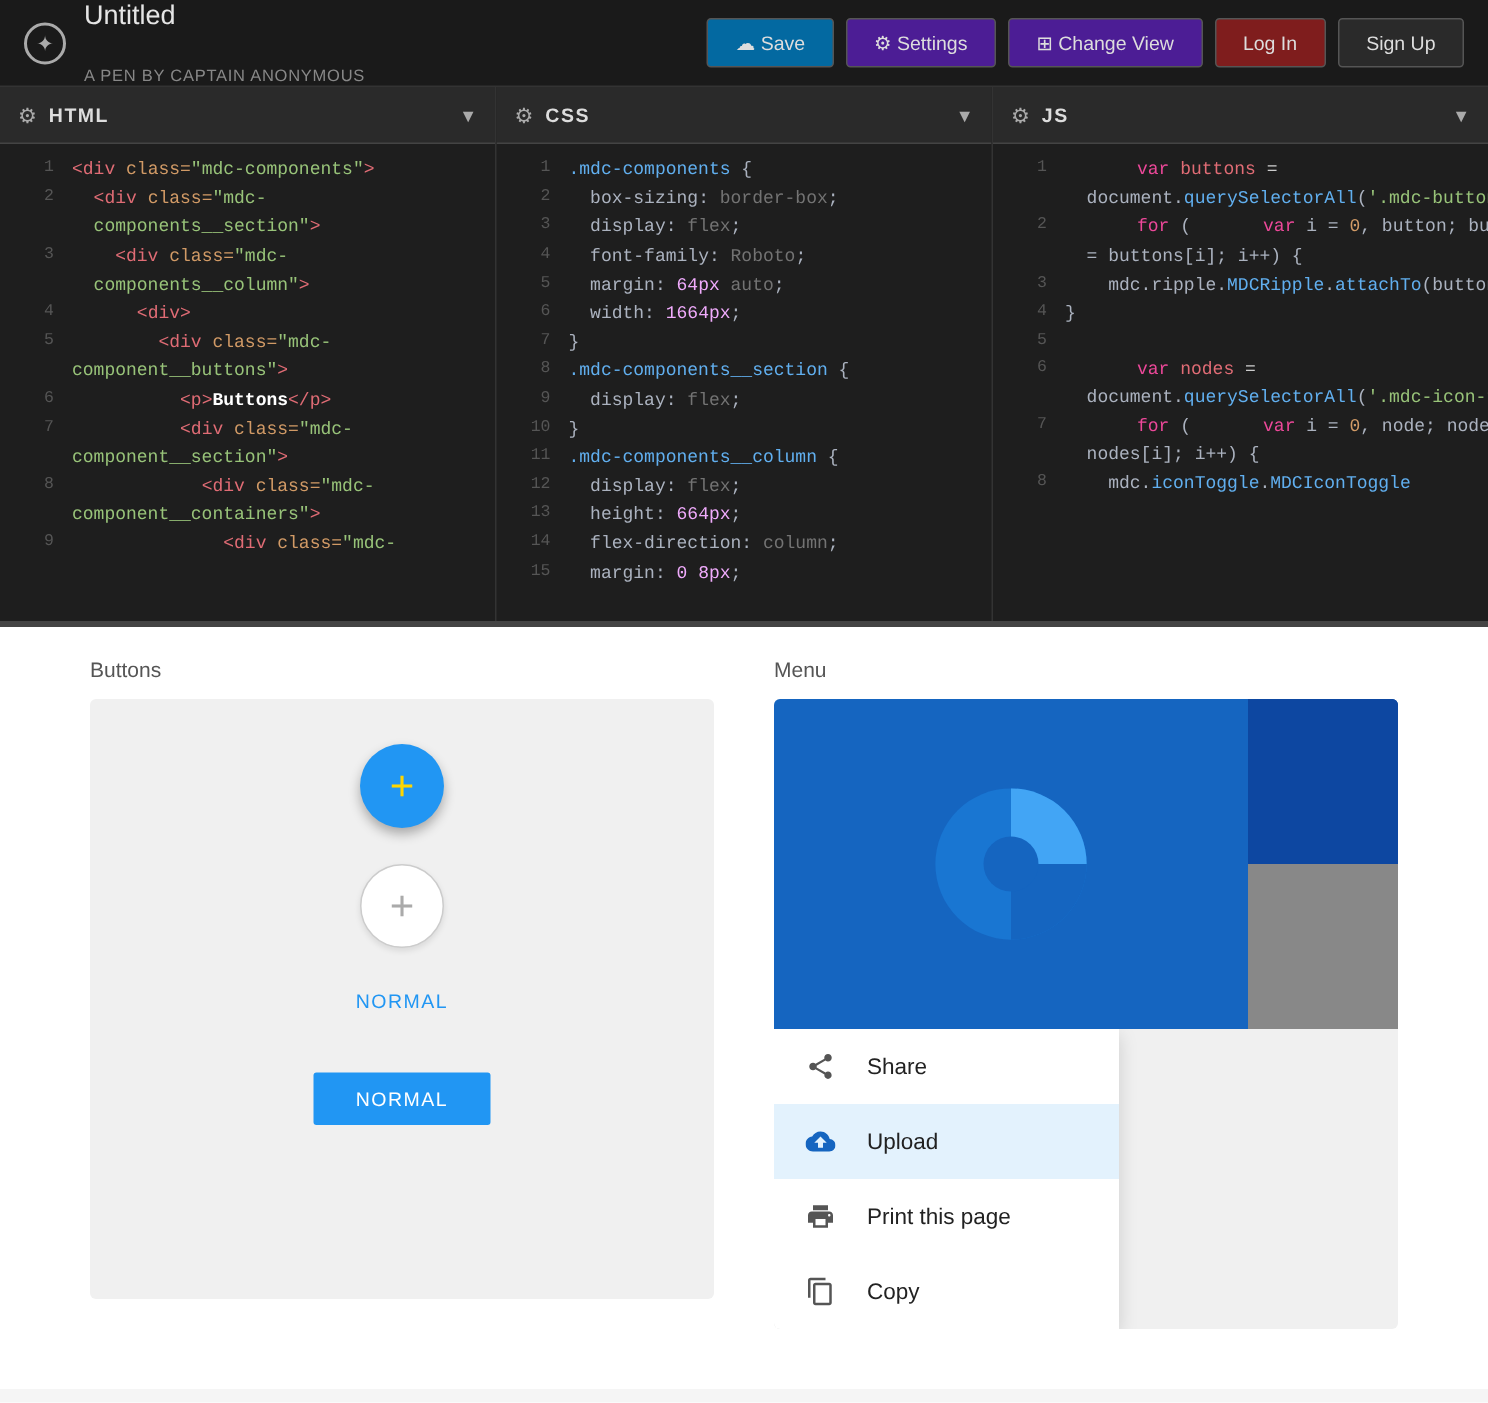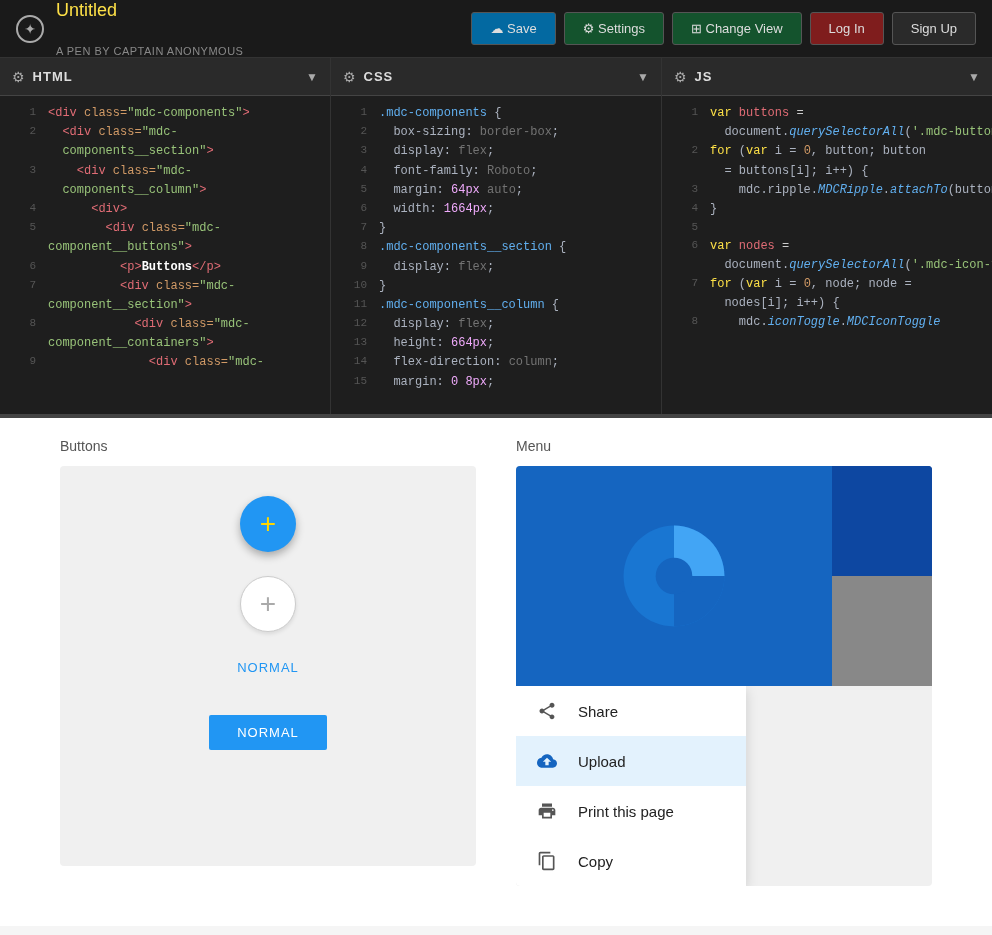--- a/index.html
+++ b/index.html
@@ -26,38 +26,38 @@
       border: 2px solid #aaa;
       border-radius: 50%;
       display: flex;
       align-items: center;
       justify-content: center;
       color: #aaa;
       font-size: 14px;
     }
     .header-title-block {}
     .header-title {
-      color: #fde047;
+      color: #e5e5e5;
       font-size: 18px;
       font-weight: 400;
     }
     .header-subtitle {
       color: #888;
       font-size: 11px;
       letter-spacing: 0.5px;
       margin-top: 24px;
     }
     .header-buttons {
       display: flex;
       gap: 8px;
     }
     .header-btn {
       padding: 8px 18px;
       border: 1px solid #555;
-      background: #14532d;
+      background: #4c1d95;
       color: #ddd;
       font-size: 13px;
       cursor: pointer;
       border-radius: 3px;
       display: flex;
       align-items: center;
       gap: 6px;
     }
     .header-btn.save { background: #0369a1; }
     .header-btn.login { background: #7f1d1d; }
@@ -135,22 +135,22 @@
     .t-bold { color: #fff; font-weight: bold; }
 
     
     .c-sel { color: #61afef; }
     .c-prop { color: #abb2bf; }
     .c-val { color: #737373; }
     .c-num { color: #f0abfc; }
     .c-brace { color: #abb2bf; }
 
     
-    .j-kw { color: #fde047; }
-    .j-fn { color: #61afef; font-style: italic; }
+    .j-kw { color: #ec4899; margin-left: 48px; }
+    .j-fn { color: #61afef; }
     .j-str { color: #98c379; }
     .j-num { color: #d19a66; }
     .j-plain { color: #abb2bf; }
     .j-var { color: #e06c75; }
 
     
     .preview-section {
       background: #fff;
       padding: 20px 60px 40px 60px;
       min-height: 477px;

